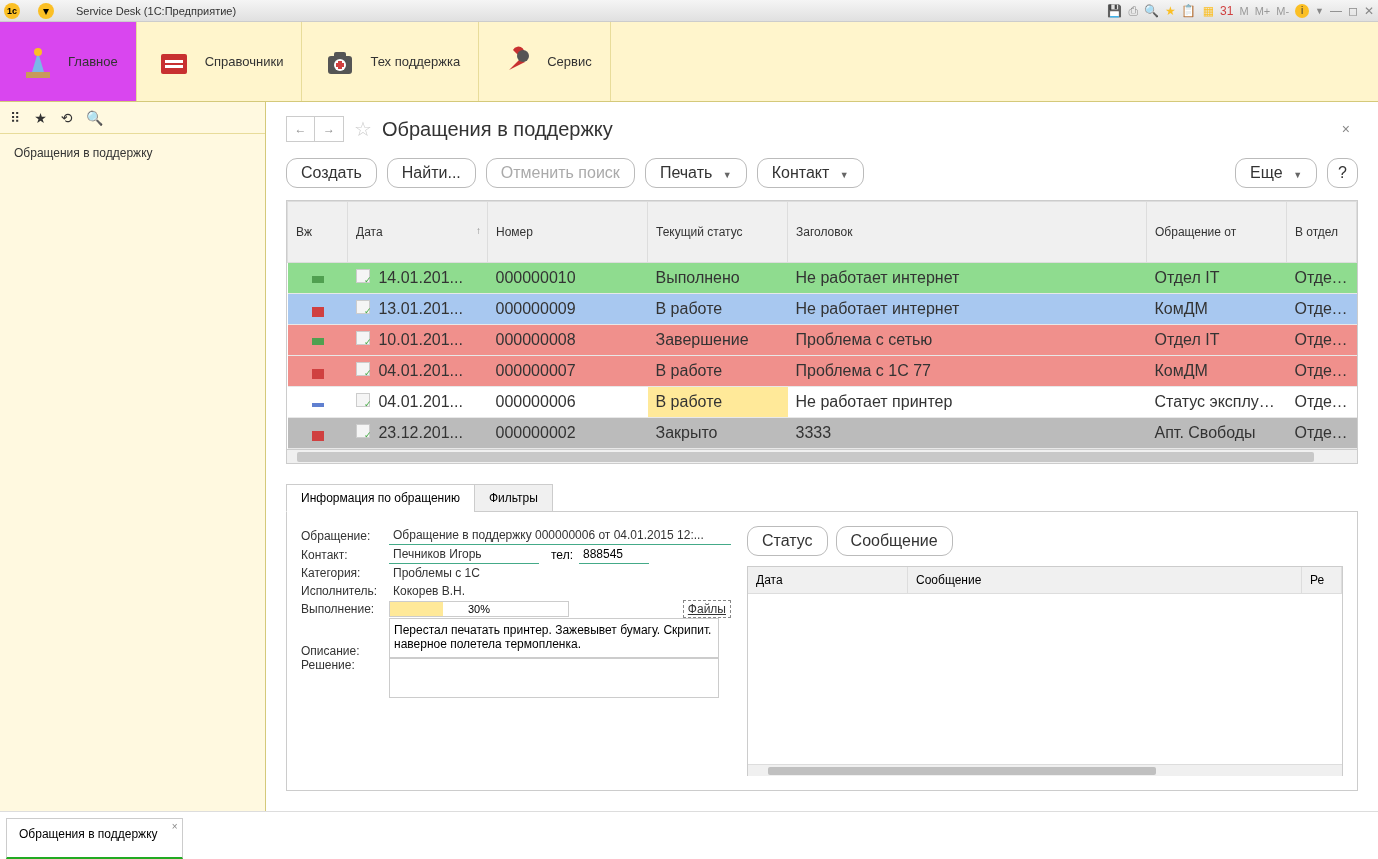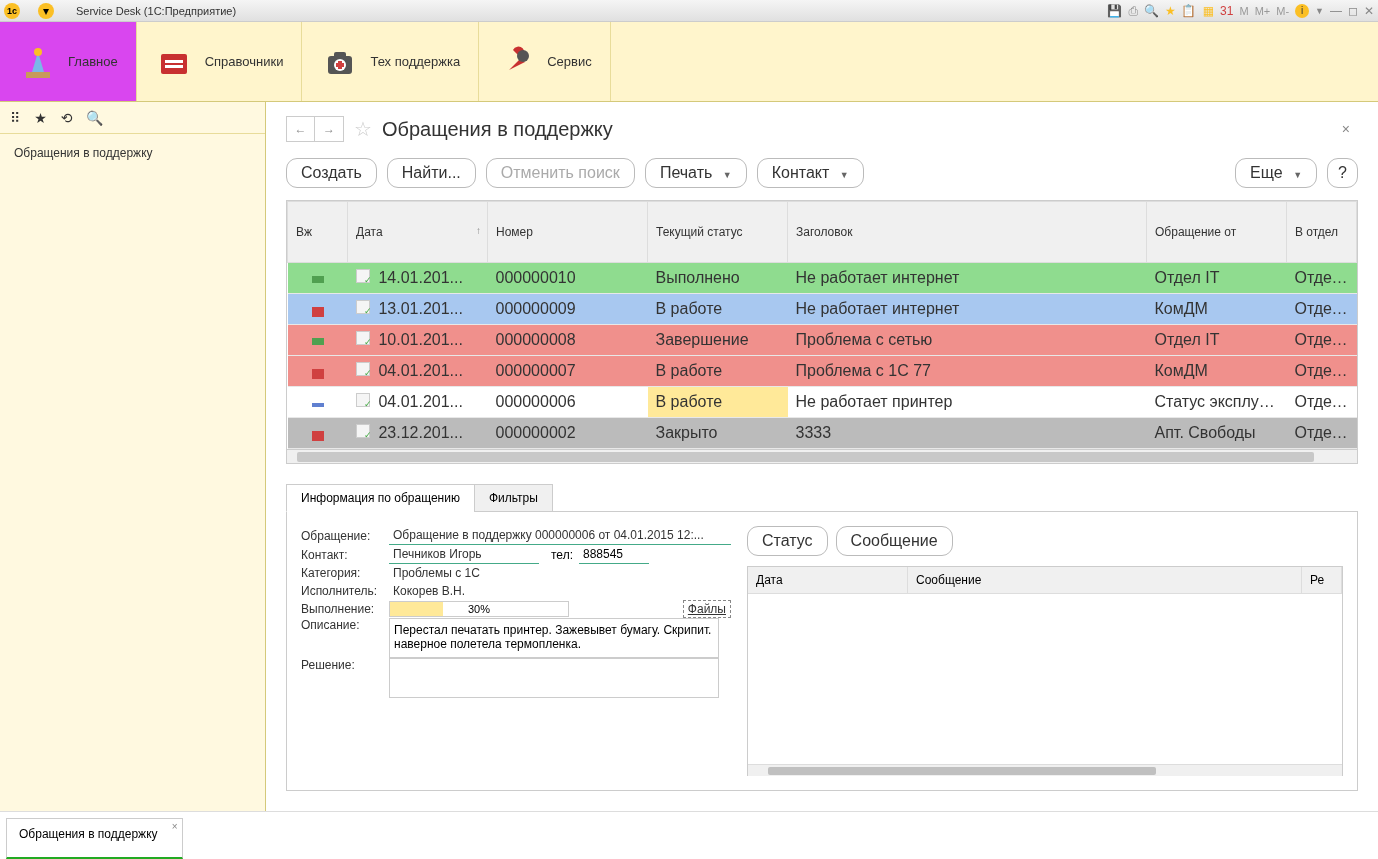--- a/index.html
+++ b/index.html
@@ -315,21 +315,21 @@
             <span class="fld-val noborder">Кокорев В.Н.</span>
           </div>
           <div class="fld-row">
             <span class="fld-label">Выполнение:</span>
             <div class="progress-bar">
               <div class="progress-fill" style="width:30%"></div>
               <span class="progress-text">30%</span>
             </div>
             <span class="files-link">Файлы</span>
           </div>
-          <div class="fld-row" style="align-items:flex-start">
+          <div class="fld-row" style="align-items:flex-end">
             <span class="fld-label">Описание:</span>
             <textarea class="textarea" readonly="" style="">Перестал печатать принтер. Зажевывет бумагу. Скрипит. наверное полетела термопленка.</textarea>
           </div>
           <div class="fld-row" style="align-items:flex-start">
             <span class="fld-label">Решение:</span>
             <textarea class="textarea" style=""></textarea>
           </div>
         </div>
         <div class="detail-right">
           <div class="detail-btns">

